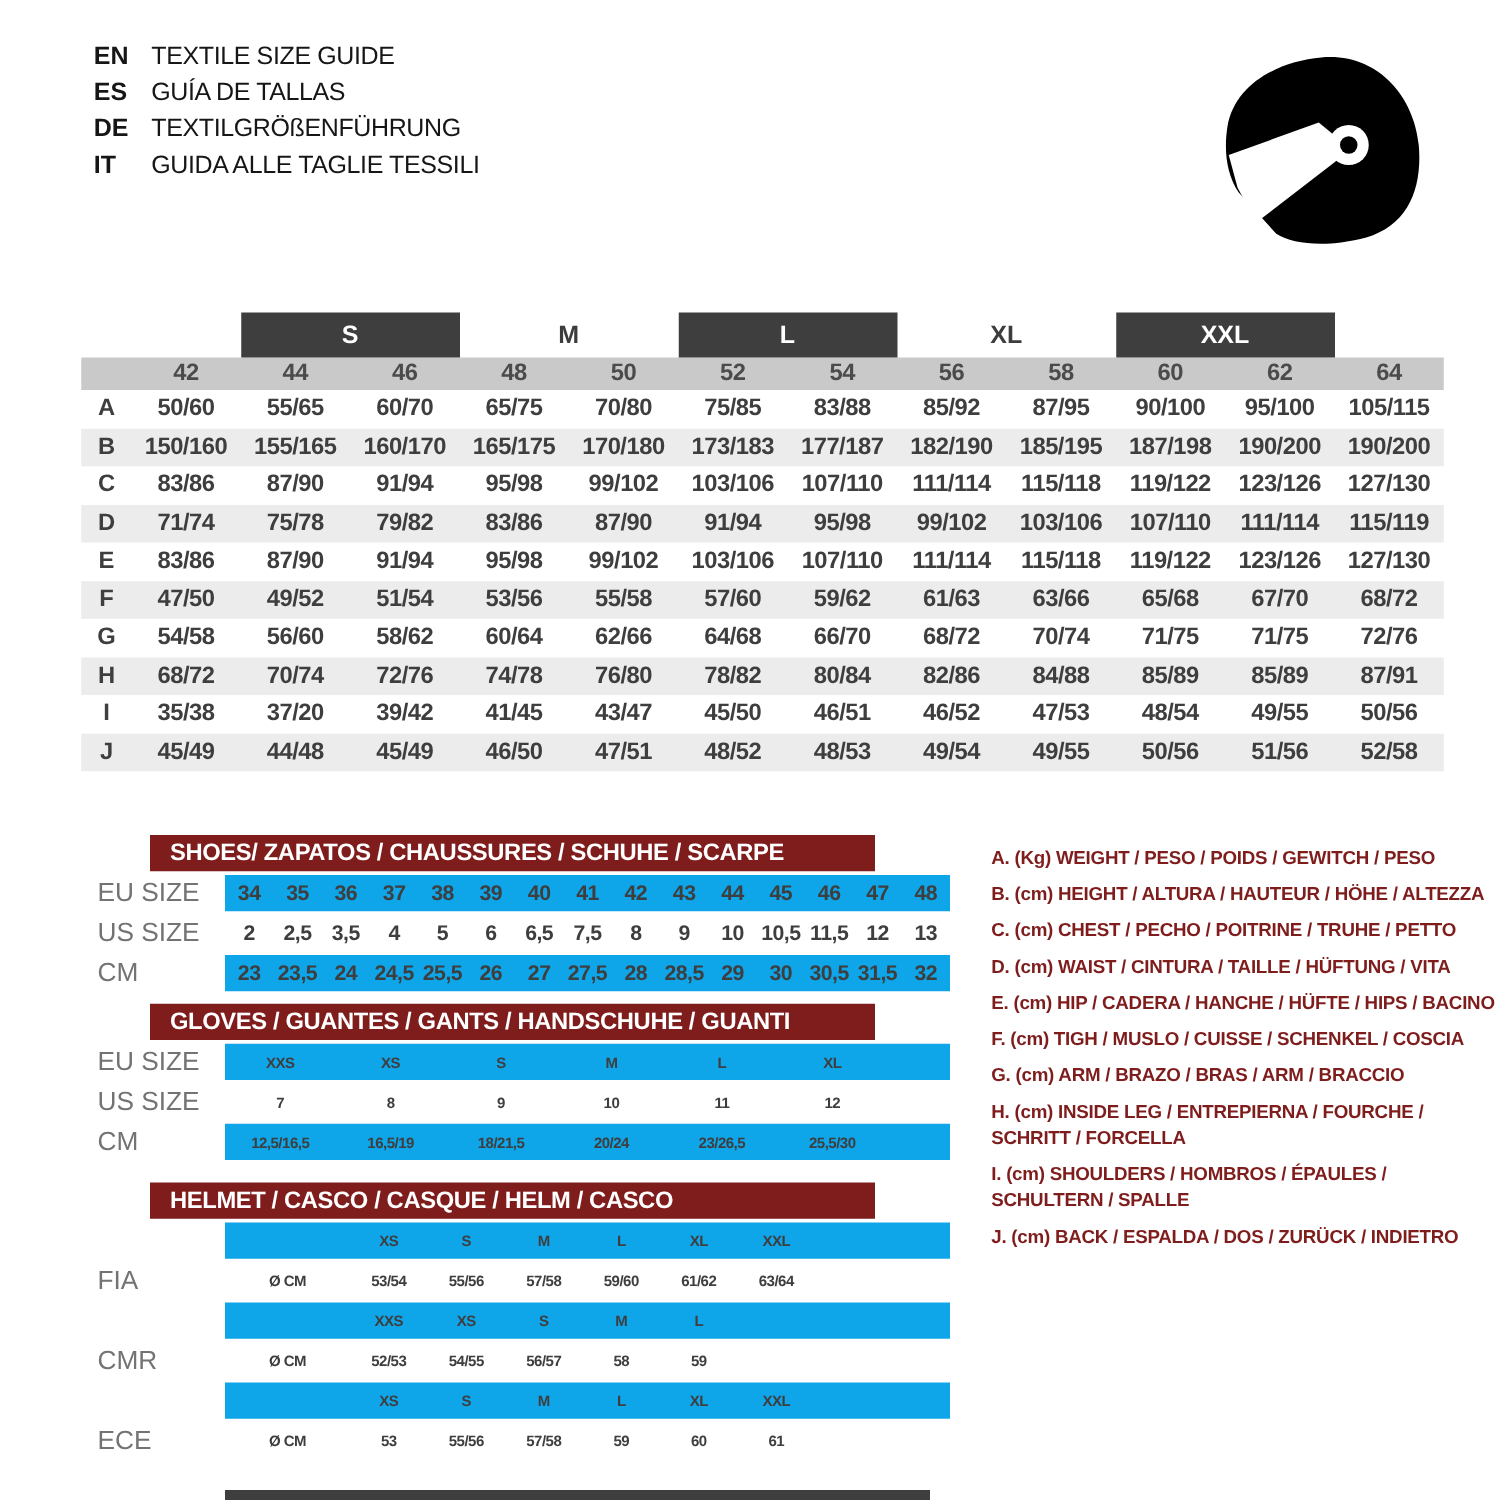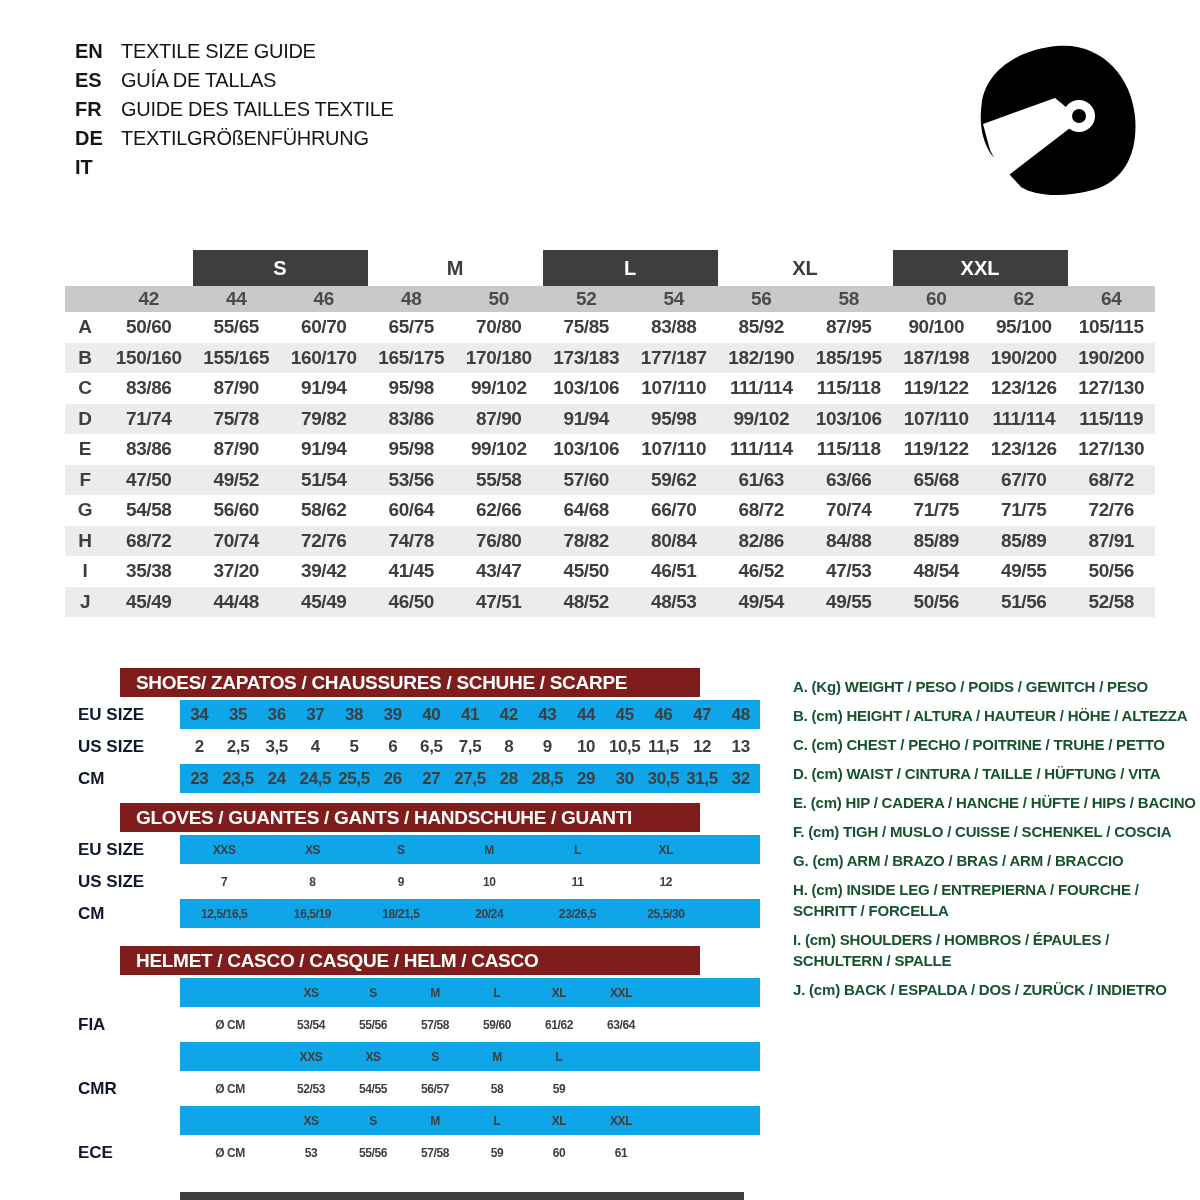--- a/index.html
+++ b/index.html
@@ -2,21 +2,21 @@
 <html><head>
 <meta charset="utf-8">
 <style>
   html,body{margin:0;padding:0}
   body{
     width:1200px;height:1200px;position:relative;background:#ffffff;
     font-family:"Liberation Sans",sans-serif;color:#222;overflow:hidden;
   }
   
   #language-list{position:absolute;left:75px;top:34px}
-  .lang-row{display:flex;height:29px;align-items:flex-end}
+  .lang-row{display:flex;height:29px;align-items:flex-start}
   .lang-code{width:46px;font-weight:bold;font-size:20px;color:#161616}
   .lang-title{font-weight:normal;font-size:20px;color:#161616;letter-spacing:-.3px}
   #helmet-logo{position:absolute;left:975px;top:40px;width:170px;height:165px}
   
   #size-table{position:absolute;left:65px;top:250px;width:1090px}
   .srow{display:grid;grid-template-columns:40px repeat(12,1fr)}
   .group-row{height:36px}
   .group{display:flex;align-items:center;justify-content:center;font-weight:bold;font-size:20px}
   .group.boxed{background:#3e3e3e;color:#ffffff}
   .group.plain{color:#3c3c3c}
@@ -26,60 +26,57 @@
   .data-row.stripe{background:#ececec}
   .cell{display:flex;align-items:center;justify-content:center;letter-spacing:-.4px}
   
   .sec{position:absolute;left:65px;width:720px}
   #shoes-section{top:668px}
   #gloves-section{top:803px}
   #helmet-section{top:946px}
   .sec-title{margin-left:55px;width:564px;height:29px;background:#7f1d1d;color:#fff;
     font-weight:bold;font-size:19px;display:flex;align-items:center;padding-left:16px;letter-spacing:-.3px}
   .sec-row{display:flex;height:29px;margin-top:3px}
-  .sec-label{width:115px;display:flex;align-items:center;font-weight:bold;font-size:17px;
-    color:#0f172a;padding-left:13px;box-sizing:border-box}
+  .sec-label{width:115px;display:flex;align-items:center;font-weight:normal;font-size:21px;
+    color:#737373;padding-left:13px;box-sizing:border-box}
   .sec-stripe{width:580px;height:100%}
   .sec-stripe.gray{background:#0ea5e9}
   .sec-stripe.white{background:#ffffff}
   .vals{display:grid;height:100%}
   .cols15{width:580px;grid-template-columns:repeat(15,1fr)}
   .cols6{width:530px;grid-template-columns:repeat(6,1fr)}
   .colsH{width:472px;grid-template-columns:100px repeat(6,62px)}
   .vcell{display:flex;align-items:center;justify-content:center;font-weight:bold;color:#3e3e3e;letter-spacing:-.4px}
   .cols15 .vcell{font-size:17px}
   .cols6 .vcell,.colsH .vcell{font-size:12px}
   
   #legend{position:absolute;left:793px;top:676px;width:408px}
-  .legend-item{font-weight:bold;font-size:15px;line-height:21px;margin-bottom:8px;color:#14532d;letter-spacing:-.2px}
+  .legend-item{font-weight:bold;font-size:15px;line-height:21px;margin-bottom:8px;color:#7f1d1d;letter-spacing:-.2px}
   
   #bottom-bar{position:absolute;left:180px;top:1192px;width:564px;height:8px;background:#3e3e3e}
 </style>
 </head>
 <body>
 
 <div id="language-list">
     <div class="lang-row">
       <div class="lang-code">EN</div>
       <div class="lang-title">TEXTILE SIZE GUIDE</div>
     </div>
     <div class="lang-row">
       <div class="lang-code">ES</div>
       <div class="lang-title">GUÍA DE TALLAS</div>
     </div>
     <div class="lang-row">
-      <div class="lang-code">FR</div>
-      <div class="lang-title">GUIDE DES TAILLES TEXTILE</div>
-    </div>
-    <div class="lang-row">
       <div class="lang-code">DE</div>
       <div class="lang-title">TEXTILGRÖßENFÜHRUNG</div>
     </div>
     <div class="lang-row">
       <div class="lang-code">IT</div>
+      <div class="lang-title">GUIDA ALLE TAGLIE TESSILI</div>
     </div>
   </div>
 
 <svg id="helmet-logo" viewBox="0 0 170 165" xmlns="http://www.w3.org/2000/svg">
   <path d="M82 6 C126 2 156 36 160 76 C163 110 152 140 118 150 C88 158 60 156 46 147 L16 114 C6 99 4 80 7 61 C13 27 48 9 82 6 Z" fill="#000000"></path>
   <path d="M8 84 L80 58 L97 72 L95 88 L30 138 L15 110 Z" fill="#ffffff"></path>
   <circle cx="104" cy="76" r="16" fill="#ffffff"></circle>
   <circle cx="104" cy="76" r="7" fill="#000000"></circle>
 </svg>
 

